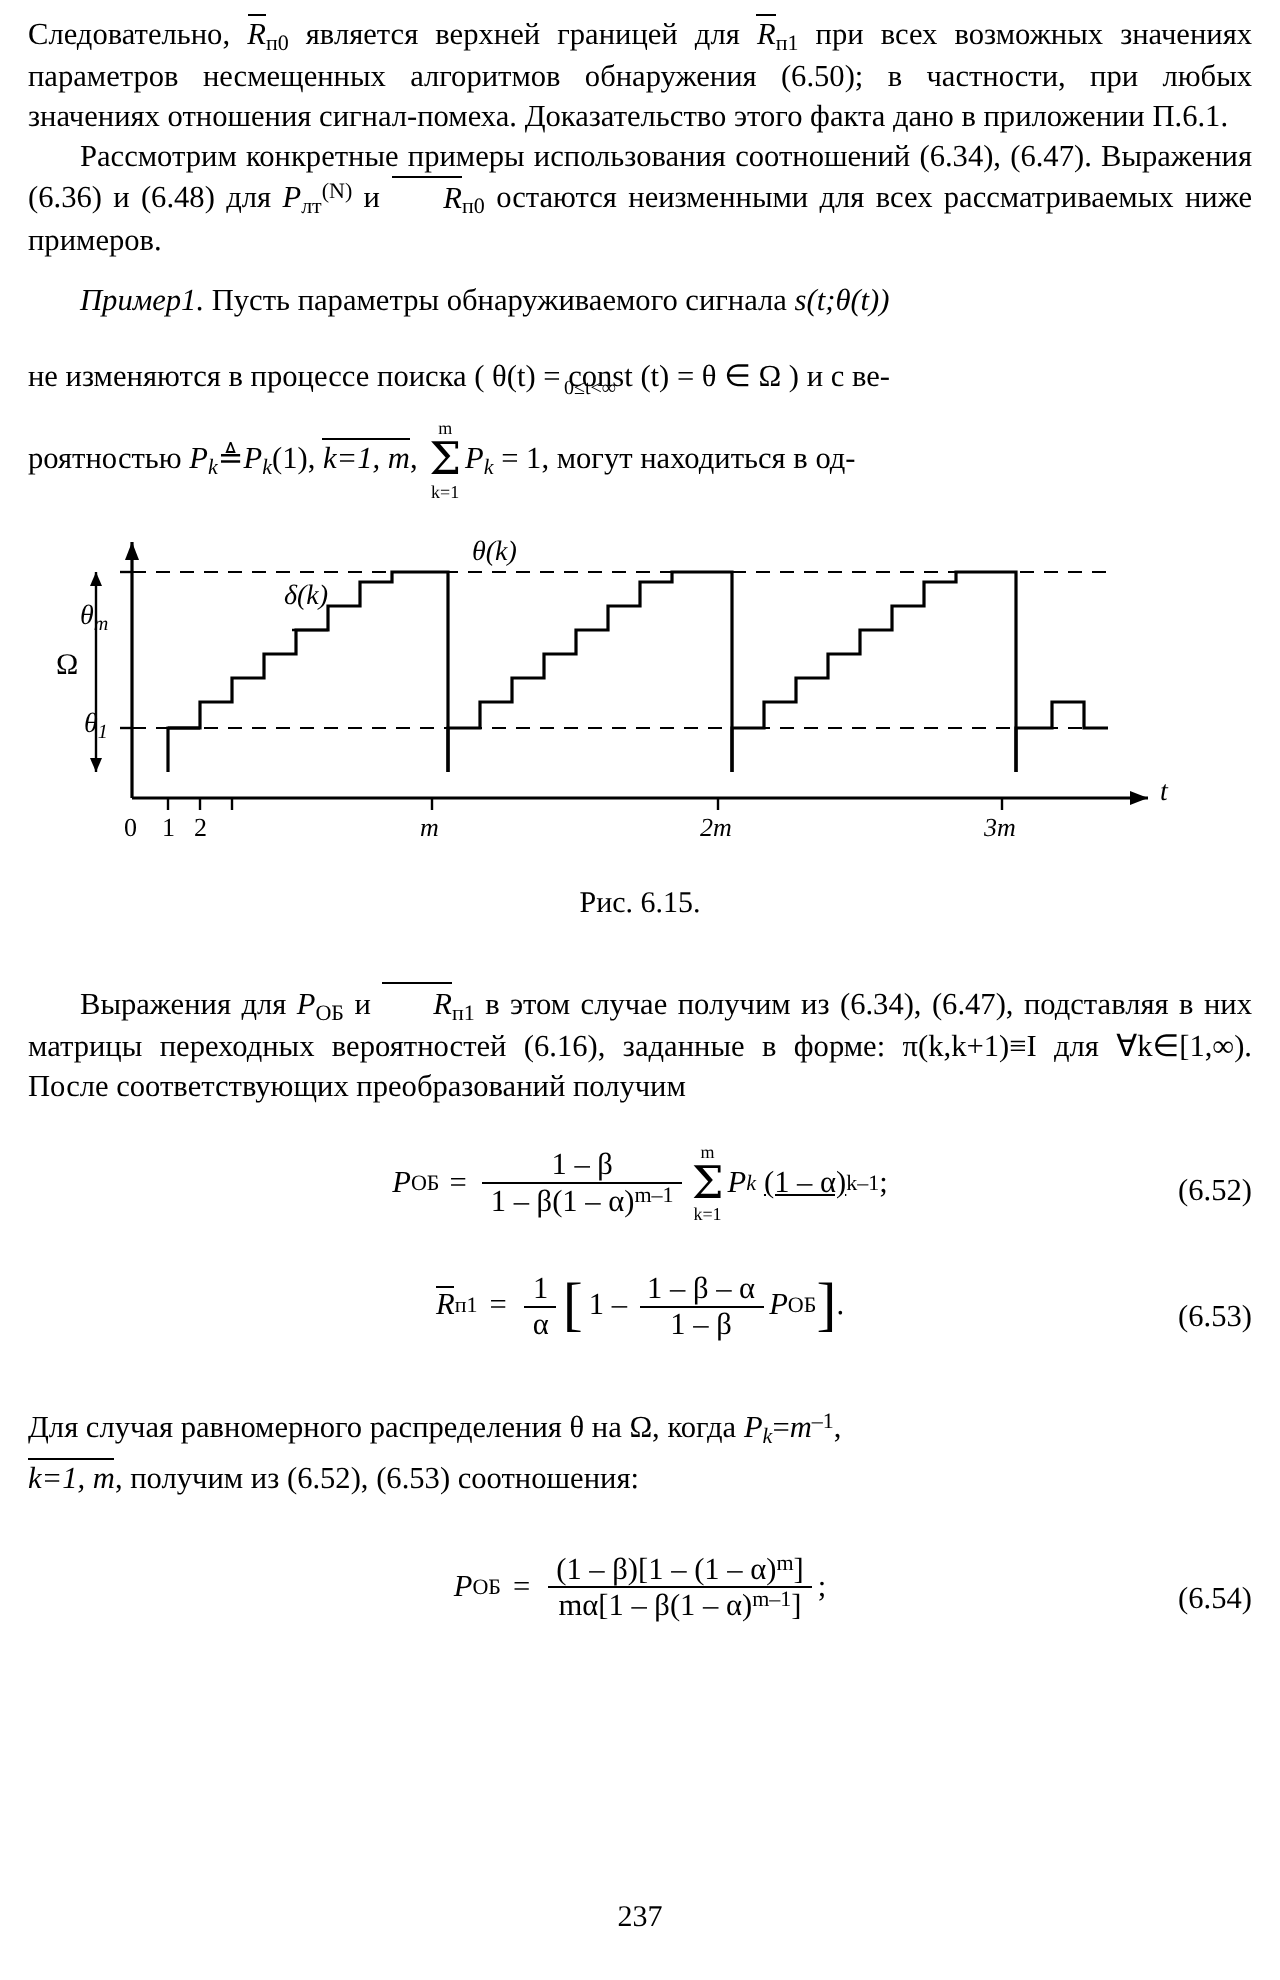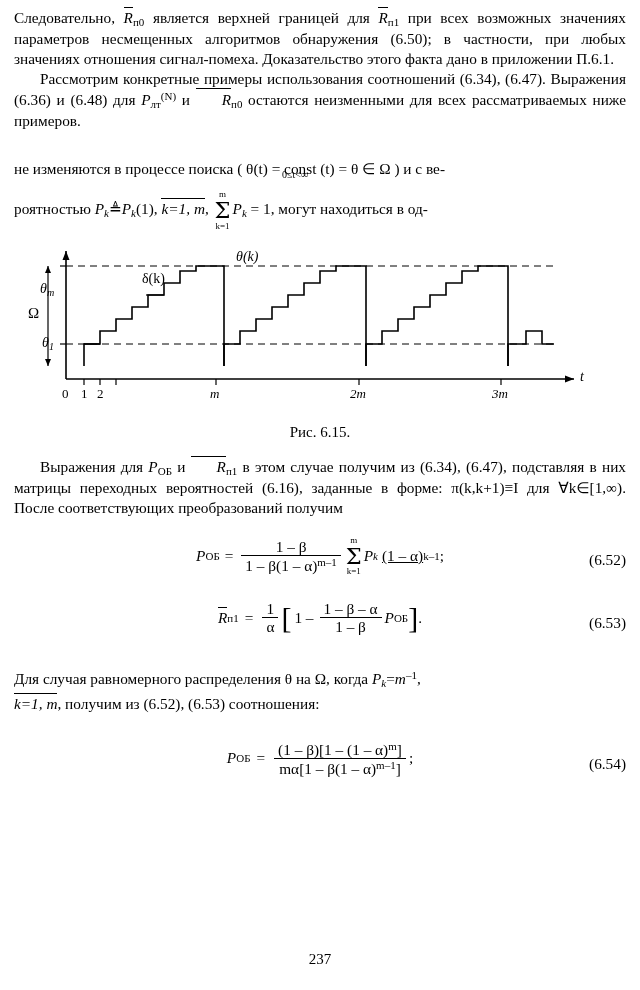--- a/index.html
+++ b/index.html
@@ -129,20 +129,23 @@
       <span>Следовательно, </span><span class="ovl it"><span>R</span></span><span class="sub">п0</span><span> является верхней границей для </span><span class="ovl it"><span>R</span></span><span class="sub">п1</span><span> при всех</span>
       <span>возможных значениях параметров несмещенных алгоритмов обнаружения (6.50); в частности, при любых значениях отношения сигнал-помеха. Доказательство этого факта дано в приложении П.6.1.</span>
     </p>
 
     <p class="para indent blk">
       <span>Рассмотрим конкретные примеры использования соотношений (6.34), (6.47). Выражения (6.36) и (6.48) для </span><span class="it">P</span><span class="sub">лт</span><span class="sup">(N)</span><span> и </span><span class="ovl it"><span>R</span></span><span class="sub">п0</span><span> остаются неизменными для всех рассматриваемых ниже примеров.</span>
     </p>
 
     <div style="height:10px"></div>
 
+    <p class="para indent">
+      <span class="it">Пример1.</span><span> Пусть параметры обнаруживаемого сигнала </span><span class="it">s</span><span class="it">(t;θ(t))</span>
+    </p>
     <p class="para">
       <span class="under">
         <span class="main">не изменяются в процессе поиска ( θ(t) = const (t) = θ ∈ Ω ) и с ве-</span>
       </span>
     </p>
     <div style="position:relative;height:12px;">
       <span style="position:absolute;left:268px;top:-7px;font-size:10px;">0≤t&lt;∞</span>
     </div>
 
     <p class="para" style="margin-top:2px;">
@@ -200,35 +203,35 @@
         <line x1="345" y1="138" x2="345" y2="144" stroke="#000" stroke-width="1.2"></line>
         <line x1="487" y1="138" x2="487" y2="144" stroke="#000" stroke-width="1.2"></line>
 
         <line x1="46" y1="25" x2="52" y2="25" stroke="#000" stroke-width="1.2"></line>
         <line x1="46" y1="103" x2="52" y2="103" stroke="#000" stroke-width="1.2"></line>
       </svg>
 
       <span style="position:absolute;left:26px;top:16px;font-size:14px;font-style:italic;margin-top:24px;"><span>θ</span><span class="sub">m</span></span>
       <span style="position:absolute;left:28px;top:94px;font-size:14px;font-style:italic;"><span>θ</span><span class="sub">1</span></span>
       <span style="position:absolute;left:14px;top:64px;font-size:15px;">Ω</span>
-      <span style="position:absolute;left:128px;top:30px;font-size:14px;">δ(k)</span>
+      <span style="position:absolute;left:128px;top:30px;font-size:14px;font-style:italic;">δ(k)</span>
       <span style="position:absolute;left:222px;top:8px;font-size:14px;font-style:italic;">θ(k)</span>
       <span style="position:absolute;left:566px;top:128px;font-size:14px;font-style:italic;">t</span>
 
       <span style="position:absolute;left:48px;top:145px;font-size:13px;">0</span>
       <span style="position:absolute;left:67px;top:145px;font-size:13px;">1</span>
       <span style="position:absolute;left:83px;top:145px;font-size:13px;">2</span>
       <span style="position:absolute;left:196px;top:145px;font-size:13px;font-style:italic;">m</span>
       <span style="position:absolute;left:336px;top:145px;font-size:13px;font-style:italic;">2m</span>
       <span style="position:absolute;left:478px;top:145px;font-size:13px;font-style:italic;">3m</span>
     </div>
 
     <div class="fig-caption" style="margin-top:8px;">Рис. 6.15.</div>
 
-    <p class="para indent" style="margin-top:16px;">
+    <p class="para indent" style="margin-top:32px;">
       <span>Выражения для </span><span class="it">P</span><span class="sub">ОБ</span><span> и </span><span class="ovl it">R</span><span class="sub">п1</span>
       <span> в этом случае получим из (6.34), (6.47), подставляя в них матрицы переходных вероятностей (6.16), заданные в форме: π(k,k+1)≡I для ∀k∈[1,∞). После соответствующих преобразований получим</span>
     </p>
 
     <div class="eq-row" style="margin-top:18px;height:48px;">
       <span style="display:inline-flex;align-items:center;">
         <span class="it">P</span>
           <span class="sub">ОБ</span>
         <span style="margin:0 5px;">=</span>
         <span class="frac">

